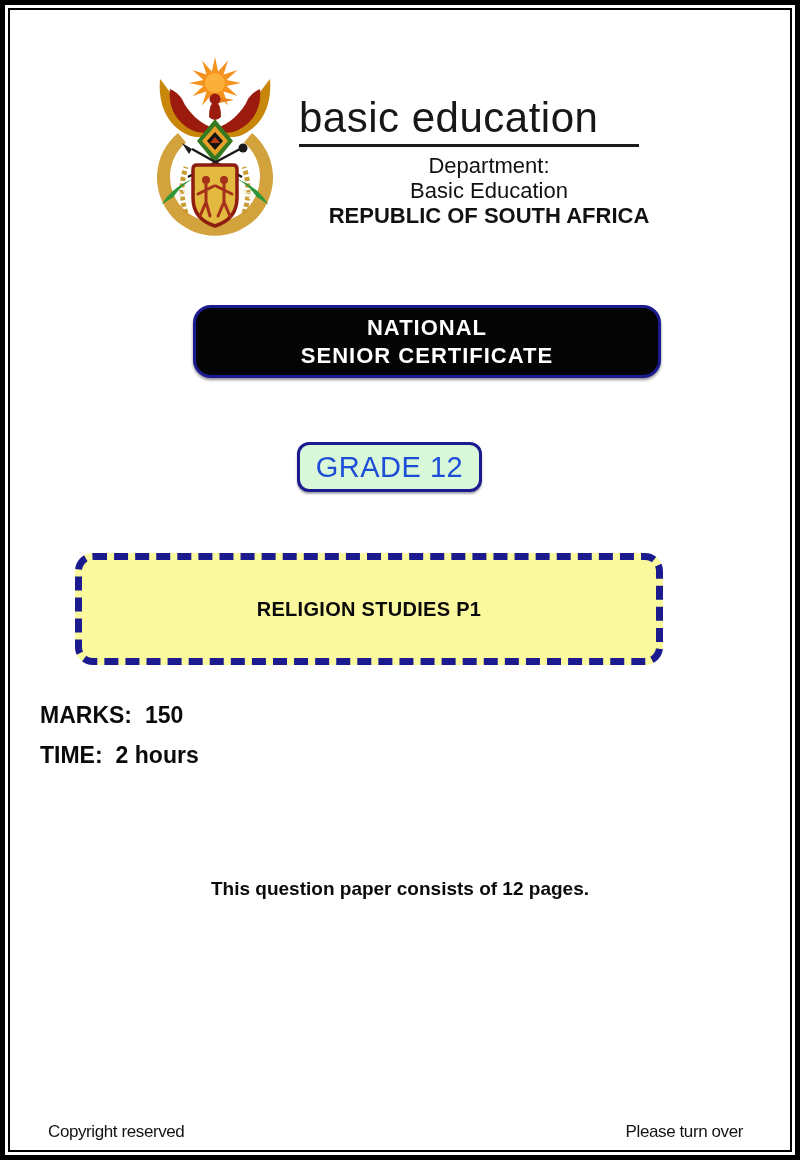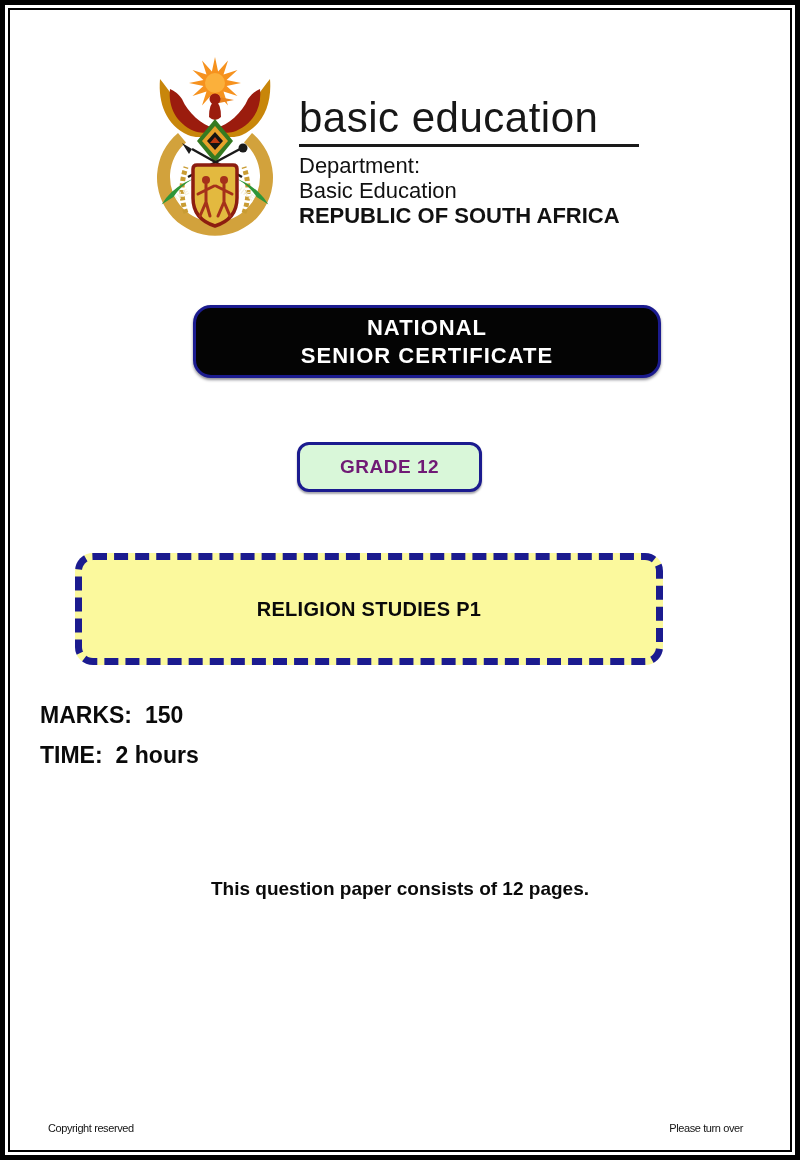--- a/index.html
+++ b/index.html
@@ -7,52 +7,52 @@
   .page{position:relative;width:800px;height:1160px;box-sizing:border-box;
         border:5px solid #000;background:#fff;overflow:hidden;}
   .inner-frame{position:absolute;inset:3px;border:2px solid #000;pointer-events:none;}
 
   .logo{position:absolute;left:135px;top:50px;width:150px;height:197px;}
   .logo svg{width:100%;height:100%;display:block;}
 
   .wordmark{position:absolute;left:294px;top:90px;width:380px;}
   .wm-title{font-size:42px;line-height:46px;color:#171717;letter-spacing:0.5px;}
   .wm-rule{width:340px;height:3px;background:#1a1a1a;margin-top:3px;}
-  .wm-block{margin-top:6px;font-size:22px;line-height:25px;color:#111;}
+  .wm-block{margin-top:6px;font-size:22px;line-height:25px;color:#111;text-align:center;}
   .wm-line{white-space:nowrap;}
   .wm-line.bold{font-weight:bold;}
 
   .nsc-box{position:absolute;left:188px;top:300px;width:468px;height:73px;
            box-sizing:border-box;background:#040404;border:3px solid #1b1b8f;
            border-radius:18px;display:flex;flex-direction:column;justify-content:center;
            align-items:center;box-shadow:0 2px 3px rgba(0,0,20,0.45);}
   .nsc-box div{color:#fff;font-weight:bold;font-size:22px;line-height:28px;letter-spacing:1px;}
 
   .grade-box{position:absolute;left:292px;top:437px;width:185px;height:50px;
              box-sizing:border-box;background:#d9f7d9;border:3px solid #1b1b8f;
              border-radius:12px;display:flex;justify-content:center;align-items:center;
              box-shadow:0 2px 2px rgba(0,0,20,0.35);}
-  .grade-box span{font-weight:bold;font-size:19px;color:#701a75;letter-spacing:0.5px;}
+  .grade-box span{font-weight:normal;font-size:29px;color:#1d4ed8;letter-spacing:0.5px;}
 
   .subject-box{position:absolute;left:70px;top:548px;width:588px;height:112px;
                box-sizing:border-box;background:#fbf99d;border:7px dashed #1b1b8f;
                border-radius:18px;display:flex;flex-direction:column;justify-content:center;
                align-items:center;gap:22px;text-align:right;}
   .subject-box div{font-weight:bold;font-size:20px;color:#0a0a0a;letter-spacing:0.3px;}
 
   .detail-line{position:absolute;left:35px;font-weight:bold;font-size:23px;color:#0a0a0a;}
   .detail-line .value{margin-left:13px;}
   .marks-line{top:697px;}
   .time-line{top:737px;}
 
   .pages-note{position:absolute;left:0;top:873px;width:100%;text-align:center;
               font-weight:bold;font-size:19px;color:#0a0a0a;}
 
   .footer{position:absolute;left:43px;right:52px;top:1117px;display:flex;
-          justify-content:space-between;font-size:11px;color:#141414;letter-spacing:-0.4px;}
+          justify-content:space-between;font-size:17px;color:#141414;letter-spacing:-0.4px;}
 </style>
 </head>
 <body>
 
 <div class="page">
   <div class="inner-frame"></div>
 
   <div class="logo">
     <svg viewBox="0 0 150 197" xmlns="http://www.w3.org/2000/svg">
 

